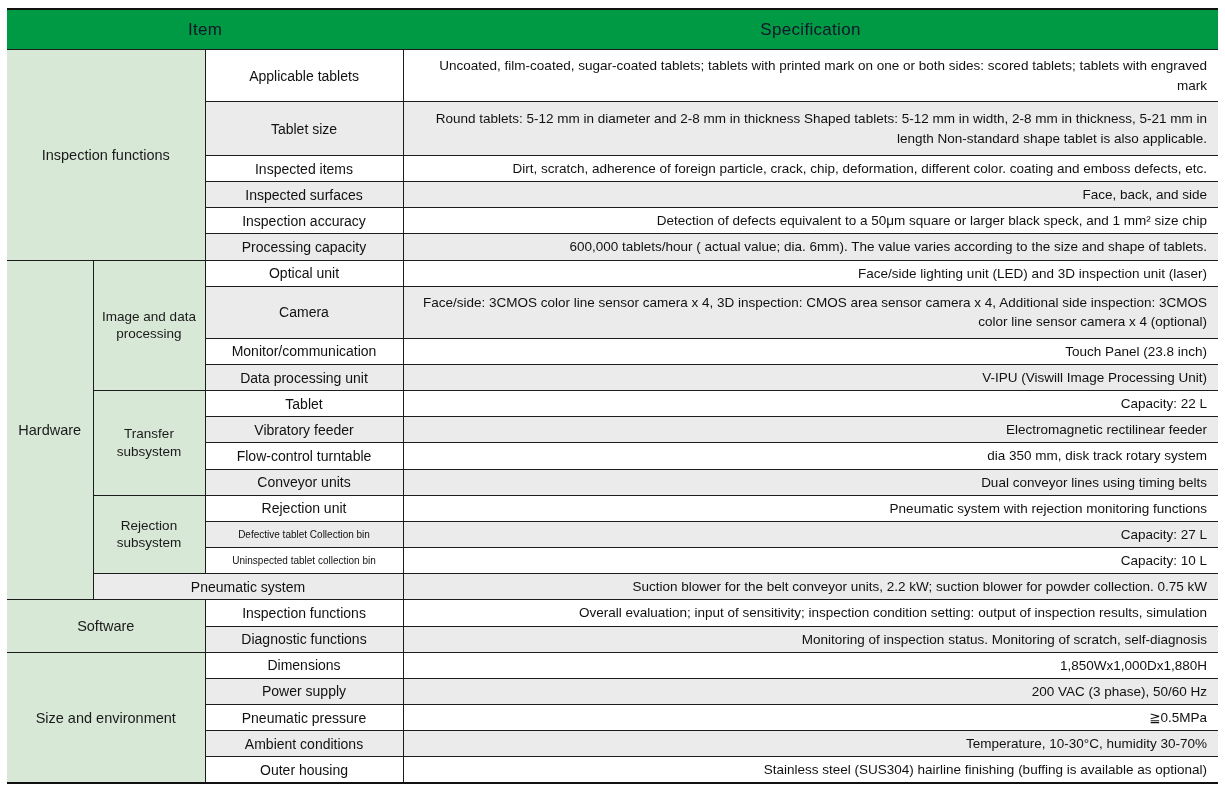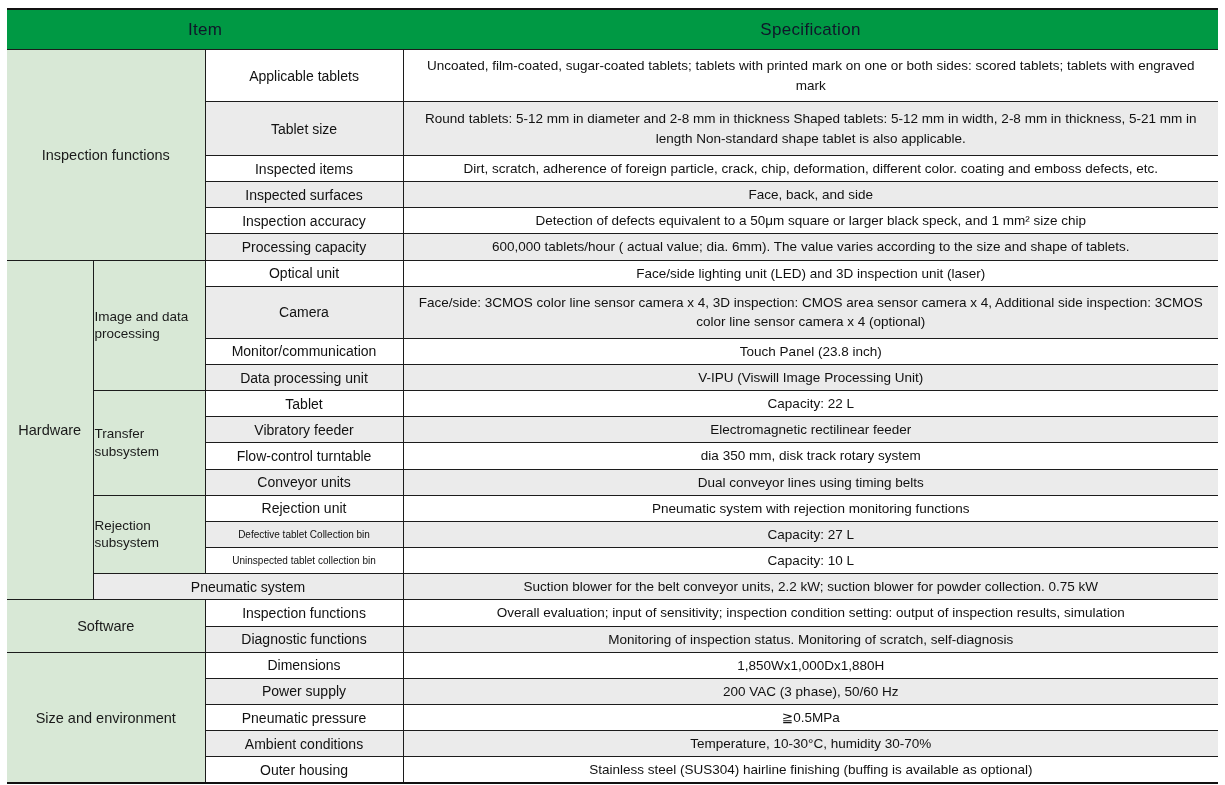--- a/index.html
+++ b/index.html
@@ -52,36 +52,36 @@
   tbody tr.r2b { height: 54px; border-radius: 22px; }
 
   td.group {
     background: #d8e8d6;
     text-align: center;
     font-size: 14.5px;
     color: #1a1a1a;
   }
   td.sub {
     background: #d8e8d6;
-    text-align: left;
+    text-align: center;
     font-size: 13.5px;
     color: #1a1a1a;
     line-height: 1.3;
   }
   td.item {
     background: #ffffff;
     text-align: center;
     font-size: 14px;
     color: #111;
     padding: 1px 2px;
   }
   td.item.small-label { font-size: 10px; }
   td.spec {
     background: #ffffff;
-    text-align: center;
+    text-align: right;
     font-size: 13.5px;
     color: #111;
     padding: 3px 11px;
     line-height: 1.42;
   }
   tbody tr:nth-child(even) td.zebra { background: #ebebeb; }
 </style>
 </head>
 <body>
 

